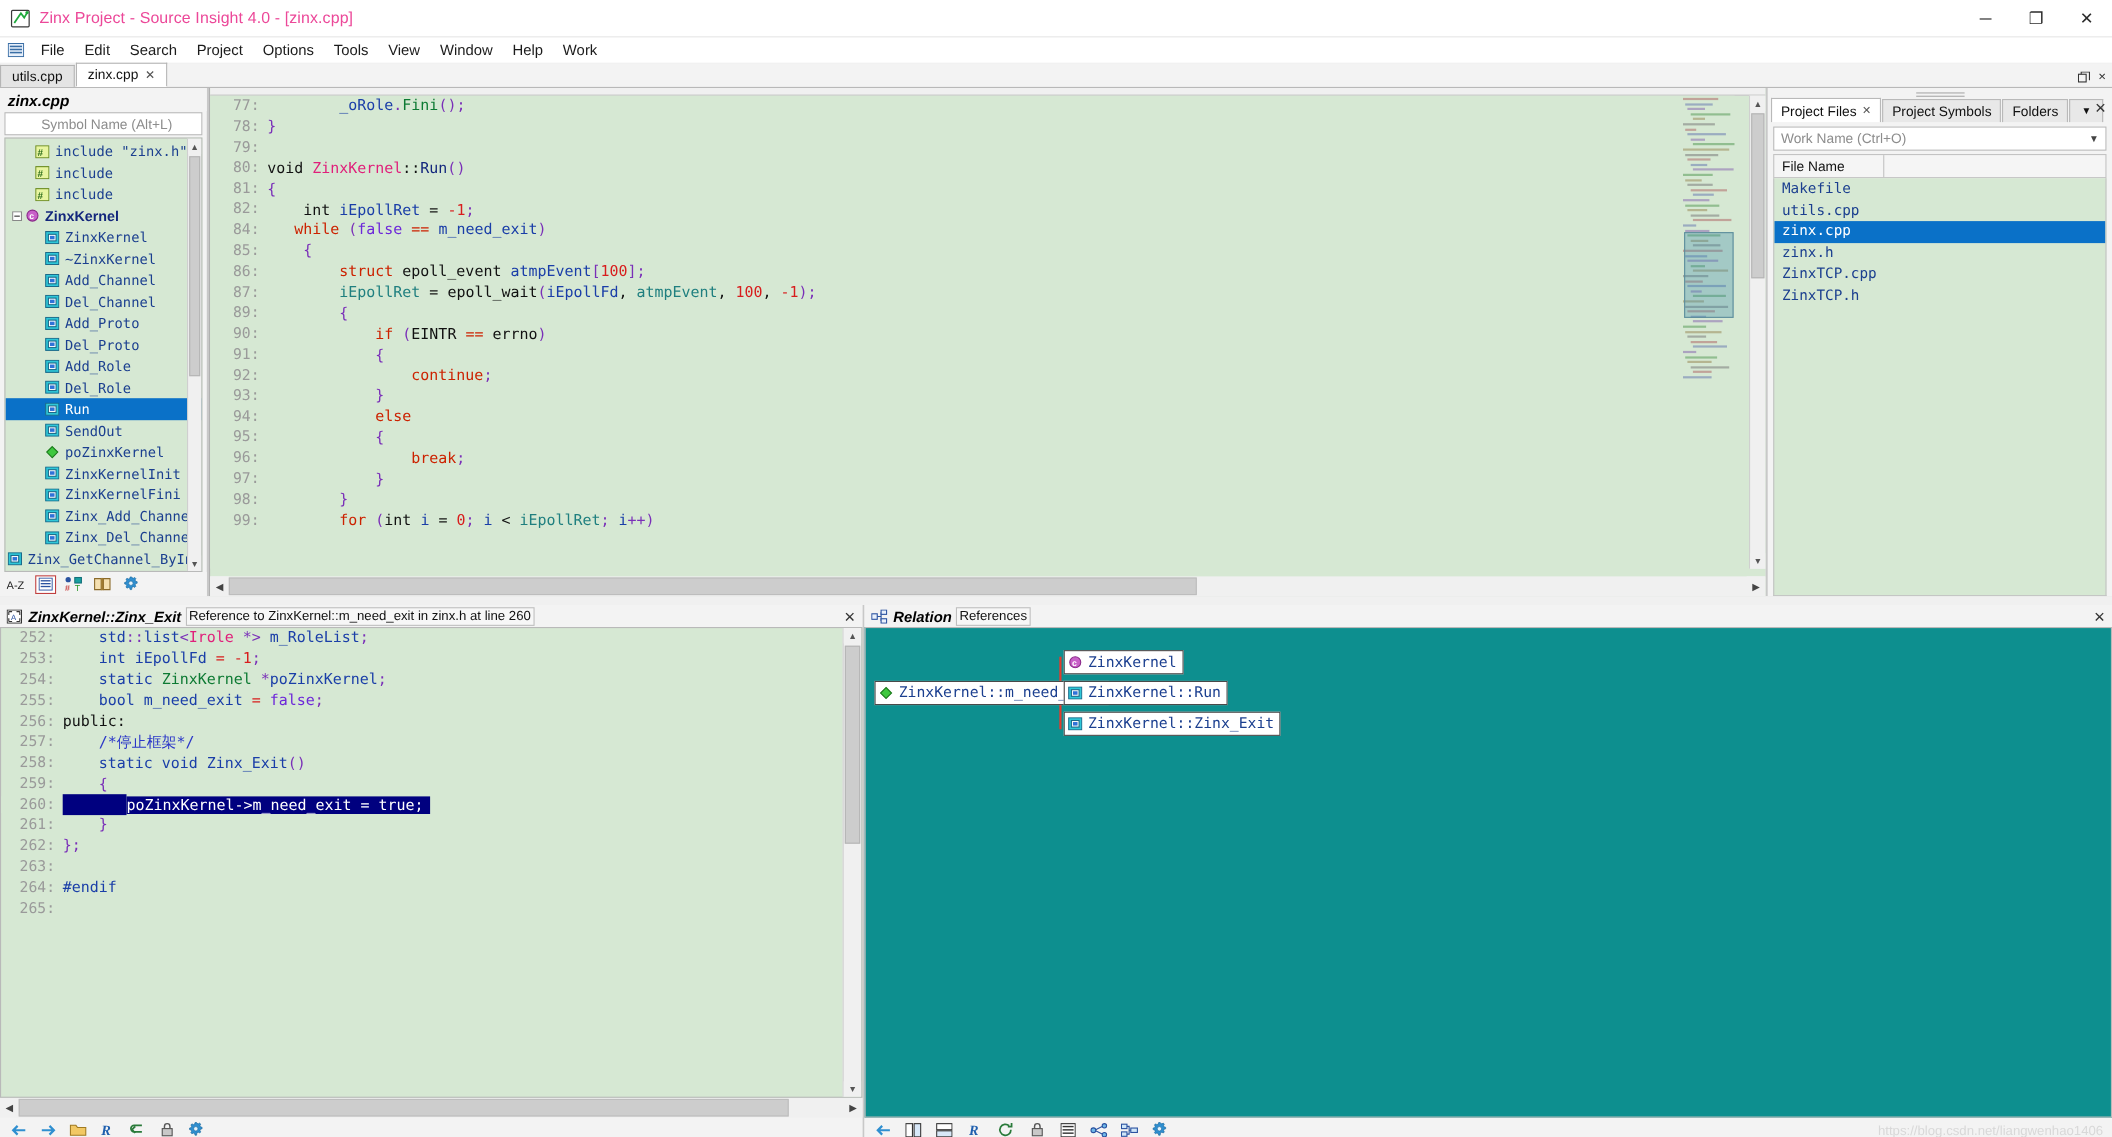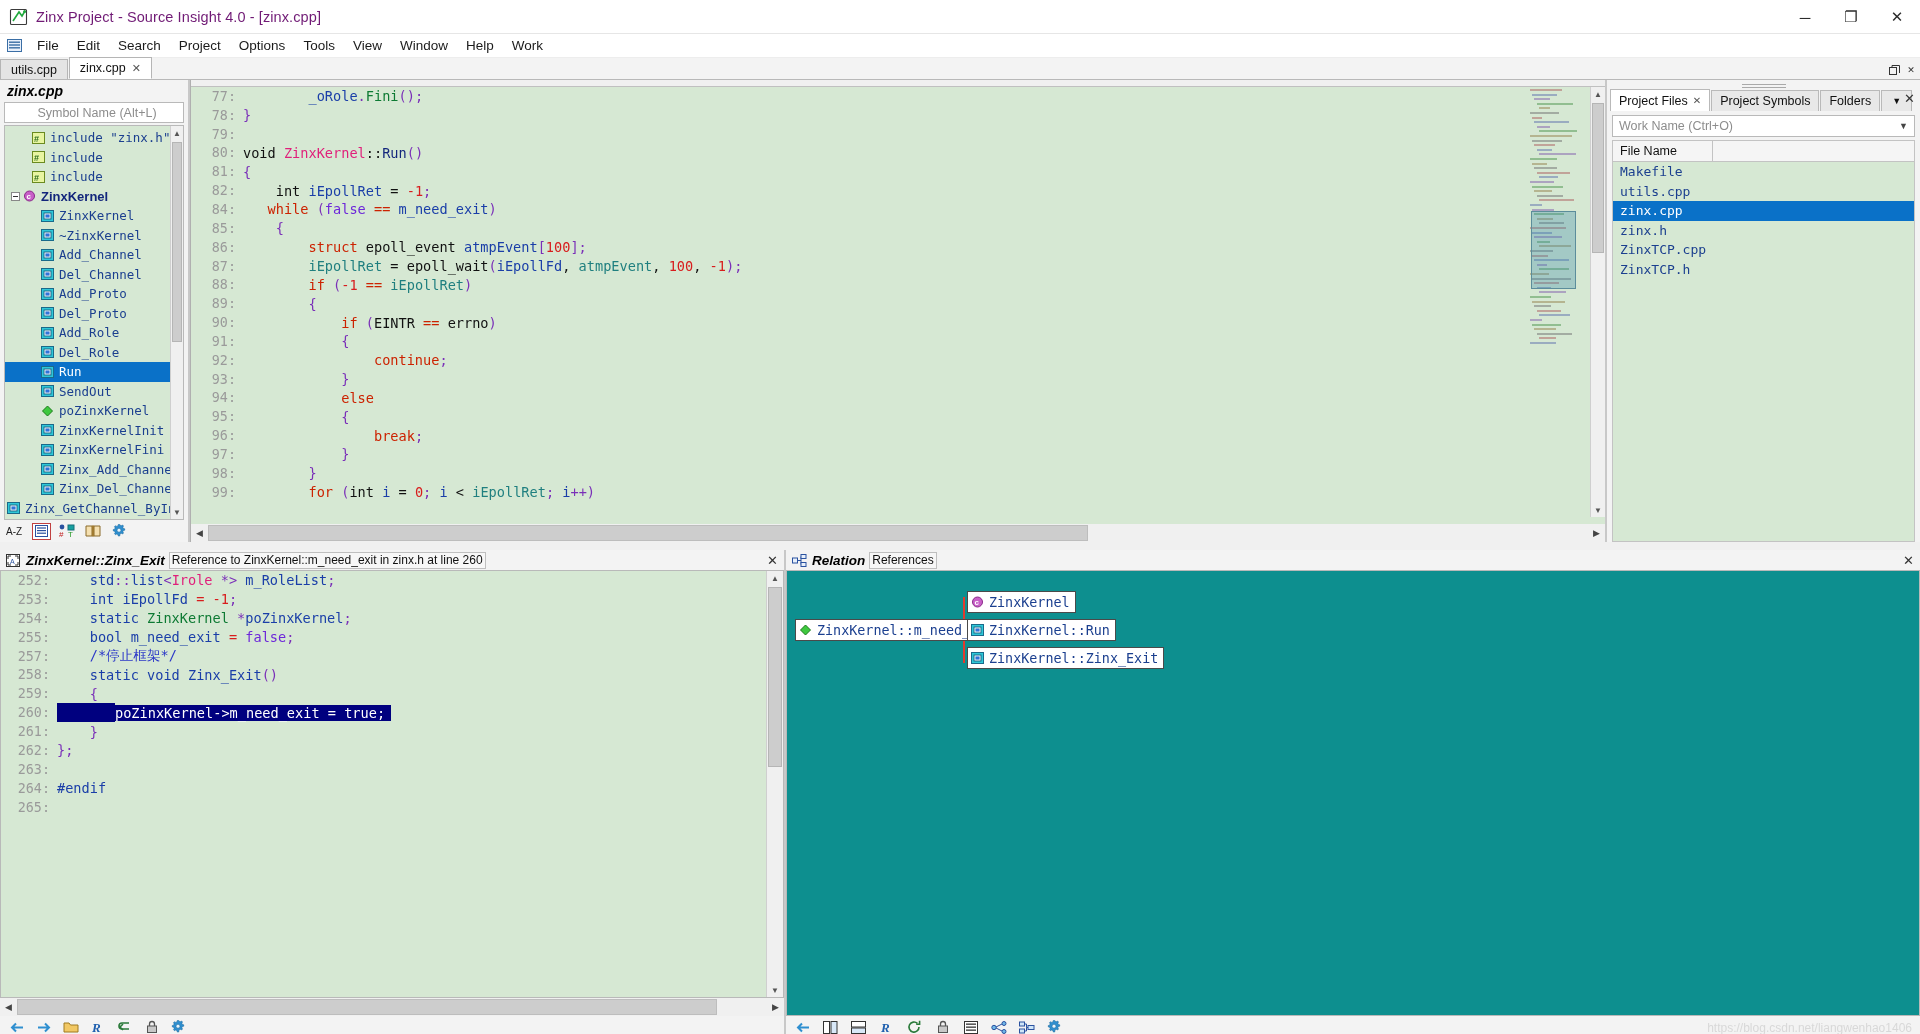--- a/index.html
+++ b/index.html
@@ -11,21 +11,21 @@
   }
   .app { position: relative; width: 1920px; height: 1034px; background: #ffffff; }
 
   
   .titlebar {
     height: 34px; background: #ffffff; display: flex; align-items: center;
     border-bottom: 1px solid #e6e6e6; position: relative;
   }
   .app-icon { width: 20px; height: 20px; margin: 0 7px 0 9px; position: relative; }
   .app-icon svg { display: block; }
-  .title-text { font-size: 14.5px; color: #701a75; letter-spacing: .1px; }
+  .title-text { font-size: 14.5px; color: #ec4899; letter-spacing: .1px; }
   .win-buttons { position: absolute; right: 0; top: 0; display: flex; height: 34px; }
   .win-btn {
     width: 46px; height: 34px; display: flex; align-items: center; justify-content: center;
     font-size: 15px; color: #2b2b2b;
   }
 
   
   .menubar {
     height: 24px; display: flex; align-items: center; background: #ffffff;
     padding-left: 4px; border-bottom: 1px solid #ededed;
@@ -470,21 +470,20 @@
             <div class="cline"><span class="lnum">77:</span><span class="ctext"><span class="ctext">        </span><span class="mem">_oRole</span><span class="punc">.</span><span class="typ">Fini</span><span class="punc">();</span></span></div>
             <div class="cline"><span class="lnum">78:</span><span class="ctext"><span class="punc">}</span></span></div>
             <div class="cline"><span class="lnum">79:</span><span class="ctext"></span></div>
             <div class="cline"><span class="lnum">80:</span><span class="ctext"><span class="ctext">void </span><span class="fn">ZinxKernel</span><span class="ctext">::</span><span class="blue">Run</span><span class="punc">()</span></span></div>
             <div class="cline"><span class="lnum">81:</span><span class="ctext"><span class="punc">{</span></span></div>
             <div class="cline"><span class="lnum">82:</span><span class="ctext"><span class="ctext">    int </span><span class="mem">iEpollRet</span><span class="ctext"> = </span><span class="num">-1</span><span class="punc">;</span></span></div>
             <div class="cline"><span class="lnum">84:</span><span class="ctext"><span class="ctext">   </span><span class="kw">while</span><span class="ctext"> </span><span class="punc">(</span><span class="op">false</span><span class="ctext"> </span><span class="kw">==</span><span class="ctext"> </span><span class="mem">m_need_exit</span><span class="punc">)</span></span></div>
             <div class="cline"><span class="lnum">85:</span><span class="ctext"><span class="punc">    {</span></span></div>
             <div class="cline"><span class="lnum">86:</span><span class="ctext"><span class="ctext">        </span><span class="kw">struct</span><span class="ctext"> epoll_event </span><span class="mem">atmpEvent</span><span class="punc">[</span><span class="num">100</span><span class="punc">];</span></span></div>
             <div class="cline"><span class="lnum">87:</span><span class="ctext"><span class="ctext">        </span><span class="var">iEpollRet</span><span class="ctext"> = epoll_wait</span><span class="punc">(</span><span class="mem">iEpollFd</span><span class="ctext">, </span><span class="var">atmpEvent</span><span class="ctext">, </span><span class="num">100</span><span class="ctext">, </span><span class="num">-1</span><span class="punc">);</span></span></div>
-            <div class="cline"><span class="lnum">88:</span><span class="ctext"><span class="ctext">        </span><span class="kw">if</span><span class="ctext"> </span><span class="punc">(</span><span class="num">-1</span><span class="ctext"> </span><span class="kw">==</span><span class="ctext"> </span><span class="var">iEpollRet</span><span class="punc">)</span></span></div>
             <div class="cline"><span class="lnum">89:</span><span class="ctext"><span class="punc">        {</span></span></div>
             <div class="cline"><span class="lnum">90:</span><span class="ctext"><span class="ctext">            </span><span class="kw">if</span><span class="ctext"> </span><span class="punc">(</span><span class="ctext">EINTR</span><span class="ctext"> </span><span class="kw">==</span><span class="ctext"> errno</span><span class="punc">)</span></span></div>
             <div class="cline"><span class="lnum">91:</span><span class="ctext"><span class="punc">            {</span></span></div>
             <div class="cline"><span class="lnum">92:</span><span class="ctext"><span class="ctext">                </span><span class="kw">continue</span><span class="punc">;</span></span></div>
             <div class="cline"><span class="lnum">93:</span><span class="ctext"><span class="punc">            }</span></span></div>
             <div class="cline"><span class="lnum">94:</span><span class="ctext"><span class="ctext">            </span><span class="kw">else</span></span></div>
             <div class="cline"><span class="lnum">95:</span><span class="ctext"><span class="punc">            {</span></span></div>
             <div class="cline"><span class="lnum">96:</span><span class="ctext"><span class="ctext">                </span><span class="kw">break</span><span class="punc">;</span></span></div>
             <div class="cline"><span class="lnum">97:</span><span class="ctext"><span class="punc">            }</span></span></div>
             <div class="cline"><span class="lnum">98:</span><span class="ctext"><span class="punc">        }</span></span></div>
@@ -630,20 +629,21 @@
           <span class="ptitle">ZinxKernel::Zinx_Exit</span>
           <span class="psub">Reference to ZinxKernel::m_need_exit in zinx.h at line 260</span>
           <span class="pclose">✕</span>
         </div>
         <div class="bcode">
           <div class="bcodearea" id="bcodearea">
               <div class="bline"><span class="lnum">252:</span><span class="ctext"><span class="ctext">    </span><span class="mem">std</span><span class="punc">::</span><span class="mem">list</span><span class="punc">&lt;</span><span class="fn">Irole</span><span class="ctext"> </span><span class="punc">*</span><span class="punc">&gt; </span><span class="mem">m_RoleList</span><span class="punc">;</span></span></div>
               <div class="bline"><span class="lnum">253:</span><span class="ctext"><span class="ctext">    </span><span class="mem">int</span><span class="ctext"> </span><span class="mem">iEpollFd</span><span class="ctext"> </span><span class="num">=</span><span class="ctext"> </span><span class="num">-1</span><span class="punc">;</span></span></div>
               <div class="bline"><span class="lnum">254:</span><span class="ctext"><span class="ctext">    </span><span class="mem">static</span><span class="ctext"> </span><span class="typ">ZinxKernel</span><span class="ctext"> </span><span class="punc">*</span><span class="mem">poZinxKernel</span><span class="punc">;</span></span></div>
               <div class="bline"><span class="lnum">255:</span><span class="ctext"><span class="ctext">    </span><span class="mem">bool</span><span class="ctext"> </span><span class="mem">m_need_exit</span><span class="ctext"> </span><span class="num">=</span><span class="ctext"> </span><span class="op">false</span><span class="punc">;</span></span></div>
+              <div class="bline"><span class="lnum">256:</span><span class="ctext"><span class="ctext">public:</span></span></div>
               <div class="bline"><span class="lnum">257:</span><span class="ctext"><span class="ctext">    </span><span class="cmt">/*停止框架*/</span></span></div>
               <div class="bline"><span class="lnum">258:</span><span class="ctext"><span class="ctext">    </span><span class="mem">static</span><span class="ctext"> </span><span class="mem">void</span><span class="ctext"> </span><span class="mem">Zinx_Exit</span><span class="punc">()</span></span></div>
               <div class="bline"><span class="lnum">259:</span><span class="ctext"><span class="punc">    {</span></span></div>
               <div class="bline hl" style="background: transparent;"><span class="lnum" style="background: rgb(214, 232, 211);">260:</span><span style="display: inline-block; width: 58px; height: 18.9px; background: rgb(0, 0, 127);"></span><span class="ctext" style="background: rgb(0, 0, 127); color: rgb(255, 255, 255); padding-right: 6px;">poZinxKernel-&gt;m_need_exit = true;</span></div>
               <div class="bline"><span class="lnum">261:</span><span class="ctext"><span class="punc">    }</span></span></div>
               <div class="bline"><span class="lnum">262:</span><span class="ctext"><span class="punc">};</span></span></div>
               <div class="bline"><span class="lnum">263:</span><span class="ctext"></span></div>
               <div class="bline"><span class="lnum">264:</span><span class="ctext"><span class="mem">#endif</span></span></div>
               <div class="bline"><span class="lnum">265:</span><span class="ctext"></span></div>
             </div>

